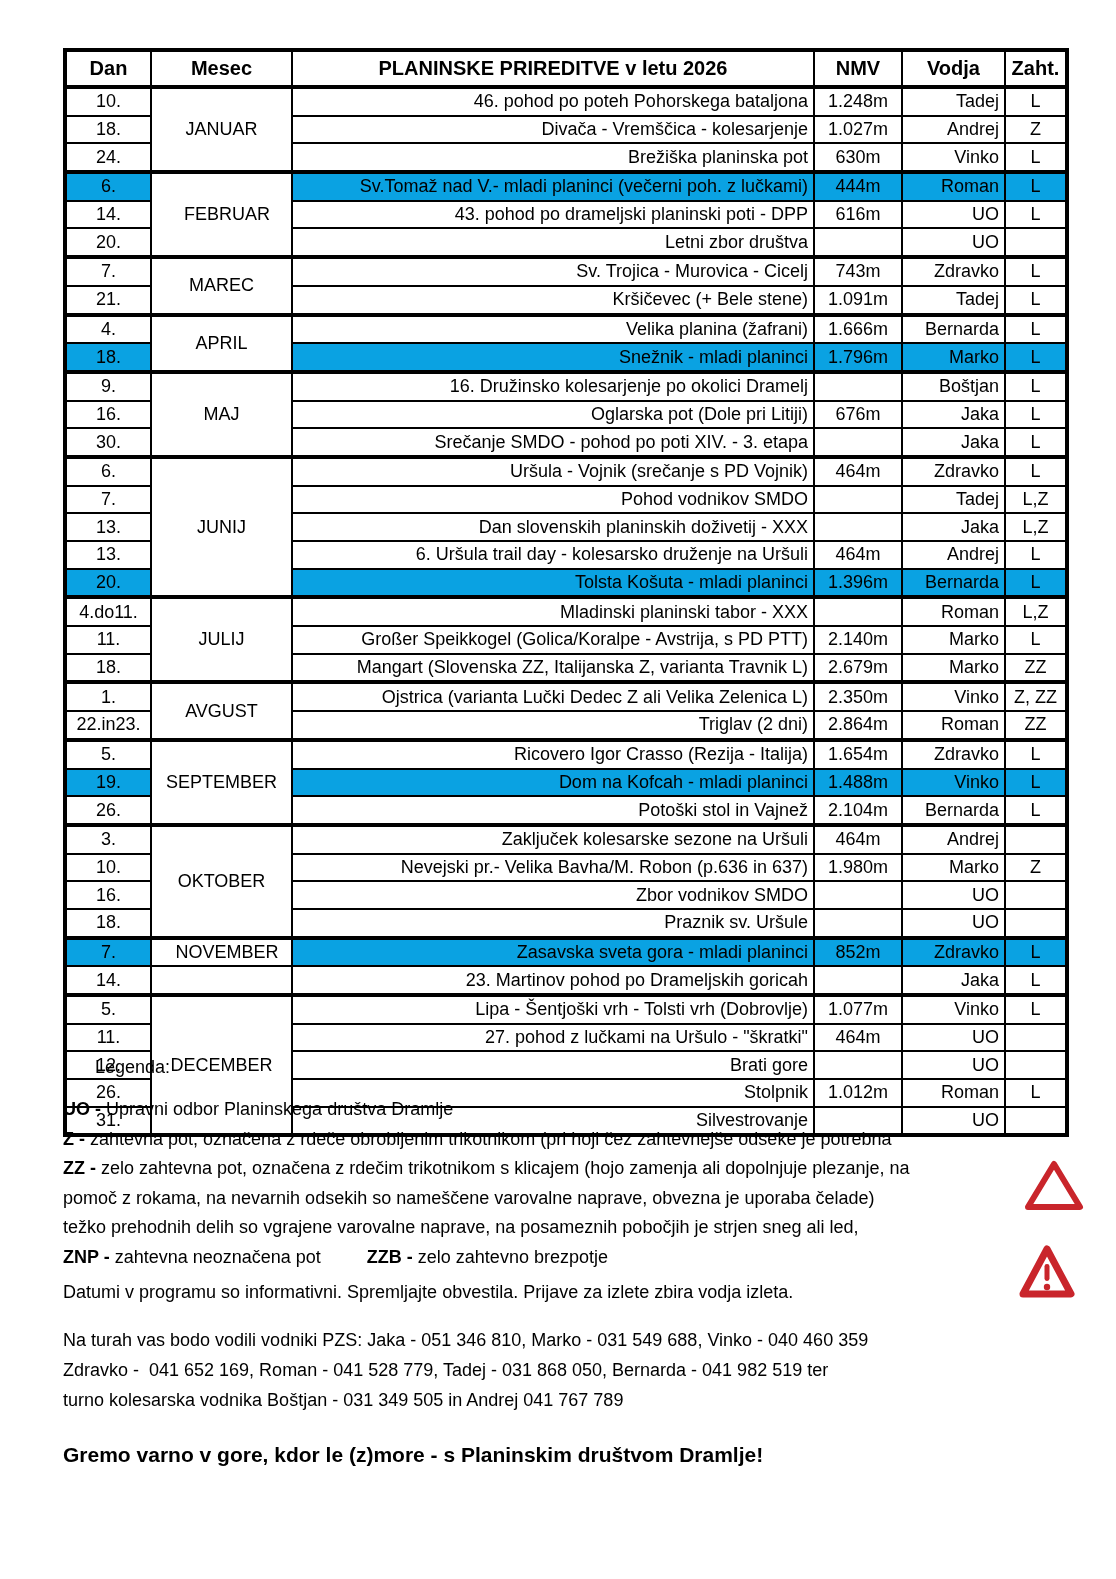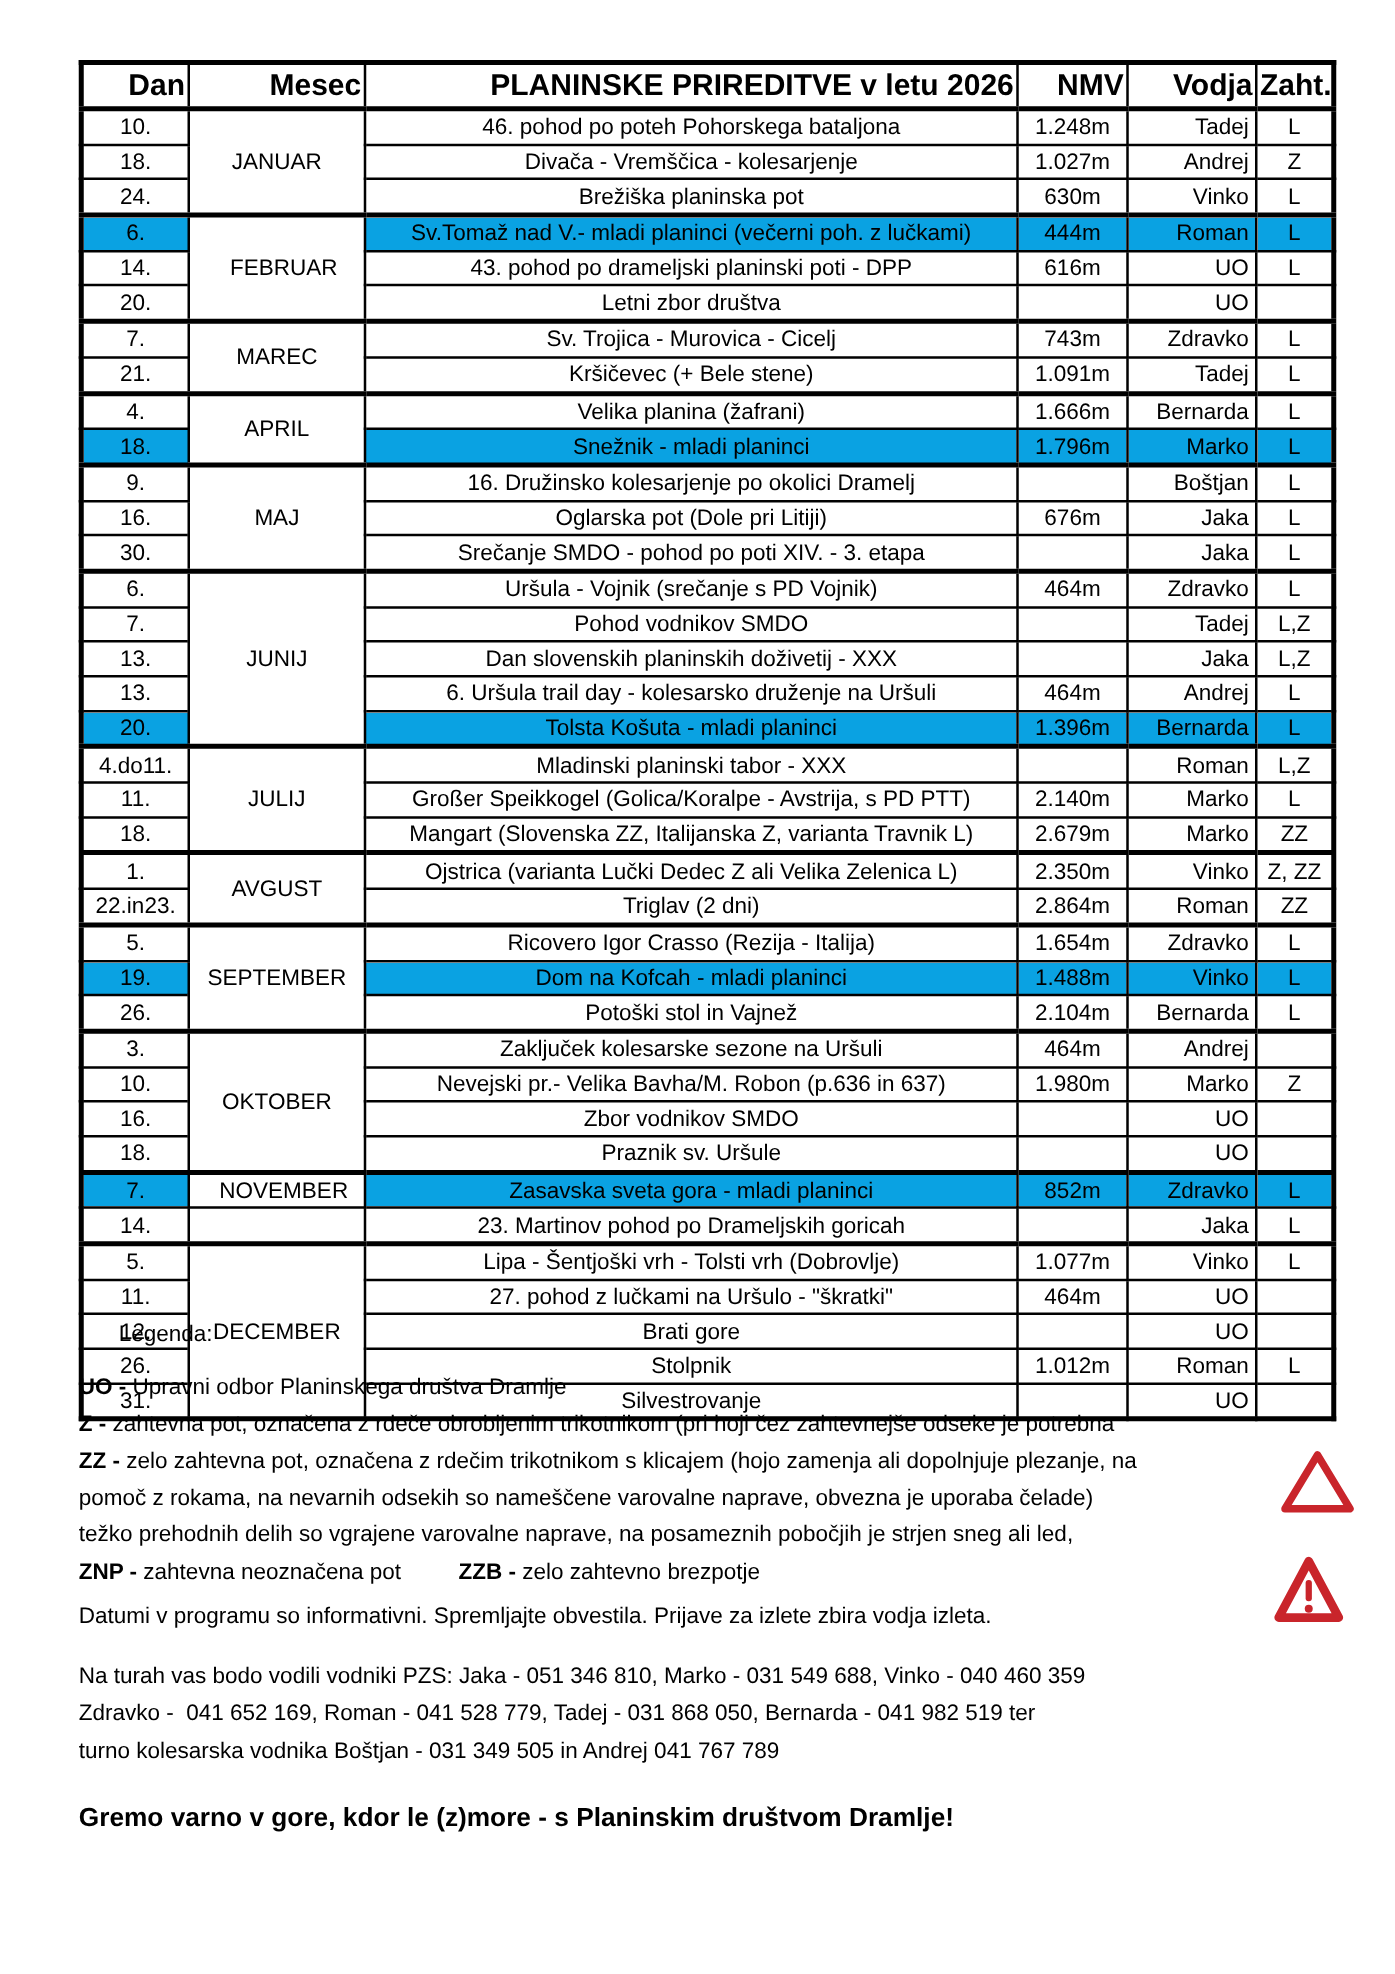--- a/index.html
+++ b/index.html
@@ -10,32 +10,32 @@
   }
 
   
   .table-wrap { position:absolute; left:63px; top:48px; }
   table.events {
     border-collapse:collapse; table-layout:fixed; width:1002px;
     border:4px solid #000;
   }
   table.events th {
     border:2px solid #000; border-bottom:4px solid #000;
-    height:33px; font-size:24px; font-weight:bold; text-align:right;
+    height:33px; font-size:20px; font-weight:bold; text-align:center;
     padding:0 2px; overflow:hidden; white-space:nowrap;
   }
   table.events td {
     border:2px solid #000; height:25.7px; font-size:18px;
     padding:0 5px; overflow:hidden; white-space:nowrap; vertical-align:middle;
   }
   th.event-head { border-left:3px solid #000; }
   tr.section-start td { border-top:4px solid #000; }
   td.day-cell   { text-align:center; }
   td.month-cell { text-align:center; background:#fff; }
-  td.event-cell { text-align:center; border-left:3px solid #000; padding-left:6px; }
+  td.event-cell { text-align:right; border-left:3px solid #000; padding-left:6px; }
   td.nmv-cell   { text-align:center; }
   td.vodja-cell { text-align:right; }
   td.zaht-cell  { text-align:center; }
   tr.highlight td { background:var(--hl,#0aa2e2); }
   tr.highlight td.month-cell { background:#fff;padding-left:16px; }
 
   
   .bottom { position:absolute; left:63px; top:1053px; width:960px; font-size:18px; }
   .legend-title { line-height:29px; margin-bottom:13px;padding-left:32px; }
   .legend-line { line-height:29.5px; white-space:pre-wrap; }

